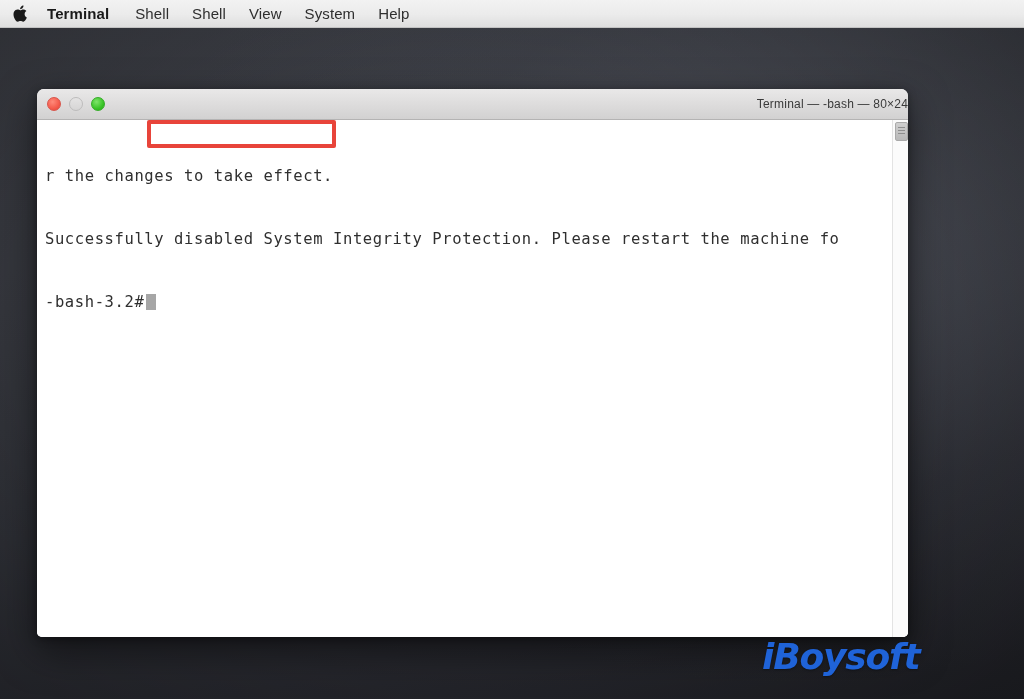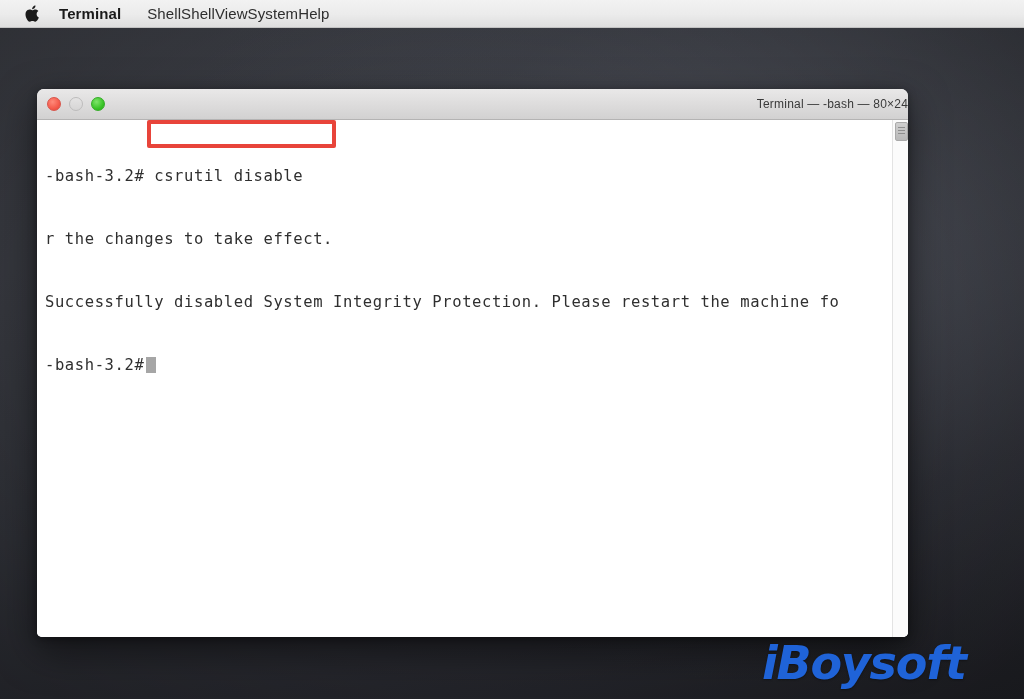--- a/index.html
+++ b/index.html
@@ -34,34 +34,35 @@
   
   #menubar {
     position: absolute;
     left: 0; top: 0;
     width: 1024px;
     height: 28px;
     background: linear-gradient(180deg, #f2f2f2 0%, #ebebeb 55%, #dedede 100%);
     border-bottom: 1px solid #c2c2c2;
     display: flex;
     align-items: center;
-    padding-left: 24px;
+    padding-left: 12px;
     box-sizing: border-box;
   }
   .apple-logo {
     width: 17px;
     height: 20px;
     margin-right: 18px;
     display: flex;
     align-items: center;
     justify-content: center;
   }
   .menu-item {
     font-size: 15px;
     color: #2e2e2e;
+    margin-right: 23px;
     letter-spacing: 0.1px;
     white-space: nowrap;
   }
   .menu-item.app-name {
     font-weight: bold;
     color: #1a1a1a;
     margin-right: 26px;
   }
 
   
@@ -196,21 +197,21 @@
     box-sizing: border-box;
     pointer-events: none;
   }
 
   
   #watermark {
     position: absolute;
     left: 762px;
     top: 636px;
     font-family: "DejaVu Sans", sans-serif;
-    font-size: 46px;
+    font-size: 36px;
     font-weight: bold;
     font-style: italic;
     color: #1f63d8;
     letter-spacing: -1.2px;
     text-shadow: 0 1px 2px rgba(0,0,0,0.35);
     user-select: none;
     white-space: nowrap;
   }
 </style>
 </head>
@@ -242,21 +243,20 @@
       <div class="traffic-lights">
         <div class="tl close"></div>
         <div class="tl min"></div>
         <div class="tl max"></div>
       </div>
       <div id="term-title">Terminal — -bash — 80×24</div>
     </div>
 
     <div id="term-body">
       <div id="term-text">
-        <span class="term-line">-bash-3.2# csrutil disable</span>
         <span class="term-line">r the changes to take effect.</span>
         <span class="term-line">Successfully disabled System Integrity Protection. Please restart the machine fo</span>
         <span class="term-line"><span>-bash-3.2#</span><span class="cursor-block"></span></span>
       </div>
 
       <div id="term-scrollbar">
         <div id="term-scroll-thumb"></div>
       </div>
     </div>
 

